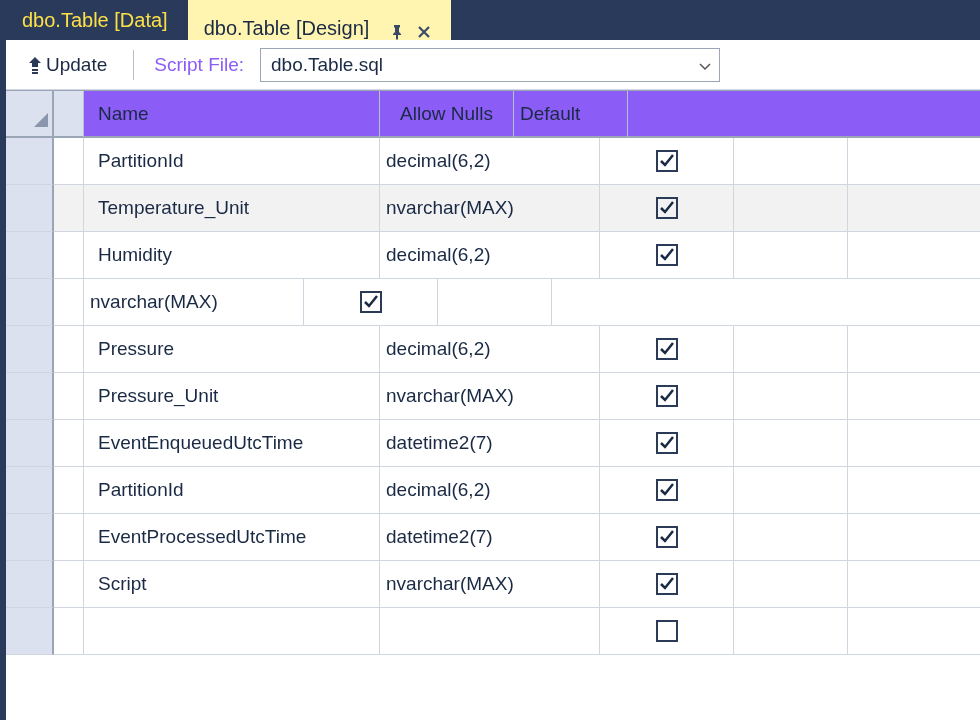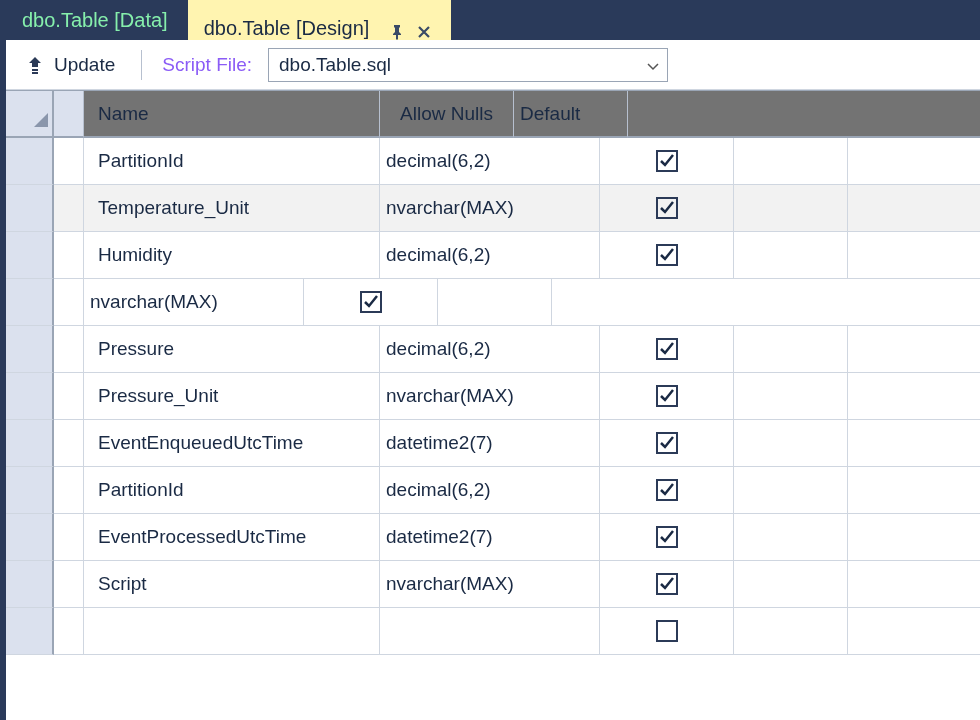--- a/index.html
+++ b/index.html
@@ -1,38 +1,38 @@
 <!DOCTYPE html>
 <html><head>
 <meta charset="utf-8">
 <style>
   * { box-sizing: border-box; }
   html, body { margin:0; padding:0; width:980px; height:720px; font-family: "Segoe UI", Arial, sans-serif; font-size:19px; color:#1a2a44; background:#fff; overflow:hidden;}
   body { display:flex; flex-direction:column; border-left:6px solid #2a3a5a; }
 
   
   .tabbar { height:40px; background:#2a3a5a; display:flex; align-items:flex-end; }
-  .tab { height:40px; display:flex; align-items:center; padding:0 20px 0 16px; font-size:20px; background:#2a3a5a; color:#86efac; cursor:pointer; }
+  .tab { height:40px; display:flex; align-items:center; padding:0 20px 0 16px; font-size:20px; background:#2a3a5a; color:#fde047; cursor:pointer; }
   .tab.active { background:#fff4b0; color:#1a2a44;align-items:flex-end; }
   .tab.active .ticon { margin-left:20px; display:flex; gap:12px; align-items:center;}
   .pin-icon svg, .close-icon svg { display:block; }
 
   
   .toolbar { height:50px; background:#ffffff; border-bottom:1px solid #cfd6e0; display:flex; align-items:center; padding-left:10px; gap:12px; }
-  .update-btn { display:flex; align-items:center; gap:10px; padding:4px 10px; cursor:pointer; color:#1a2a44;}
+  .update-btn { display:flex; align-items:center; gap:2px; padding:4px 10px; cursor:pointer; color:#1a2a44;}
   .sep { width:1px; height:30px; background:#b7c0cf; margin:0 4px; }
   .script-label { color:#8b5cf6; padding:0 4px; }
-  .script-select { width:400px; height:34px; border:1px solid #9aa5b5; display:flex; align-items:center; justify-content:space-between; padding:0 8px 0 10px; color:#1a2a44; background:#fff; cursor:pointer;}
+  .script-select { width:460px; height:34px; border:1px solid #9aa5b5; display:flex; align-items:center; justify-content:space-between; padding:0 8px 0 10px; color:#1a2a44; background:#fff; cursor:pointer;}
   .script-select .caret { color:#555; }
 
   
   .grid { display:flex; flex-direction:column; border-top:1px solid #9aa5b5;}
   .row { display:flex; height:47px; }
   .row > div { border-bottom:1px solid #cfd6e0; border-right:1px solid #cfd6e0; display:flex; align-items:center; }
-  .row.header { background:#737373; }
+  .row.header { background:#8b5cf6; }
   .row.header > div { border-bottom:2px solid #9aa5b5; border-right:1px solid #b7c0cf; color:#1a2a44; font-size:19px;}
 
   .c-rowhead { width:48px; background:#dbe1ee; border-right:2px solid #9aa5b5 !important; justify-content:center;}
   .c-marker  { width:30px; background:#ffffff; }
   .c-name    { width:296px; padding-left:14px;}
   .c-type    { width:220px; padding-left:6px;}
   .c-null    { width:134px; justify-content:center;}
   .c-default { width:114px; padding-left:6px;}
   .c-fill    { flex:1; border-right:none !important;}
 

